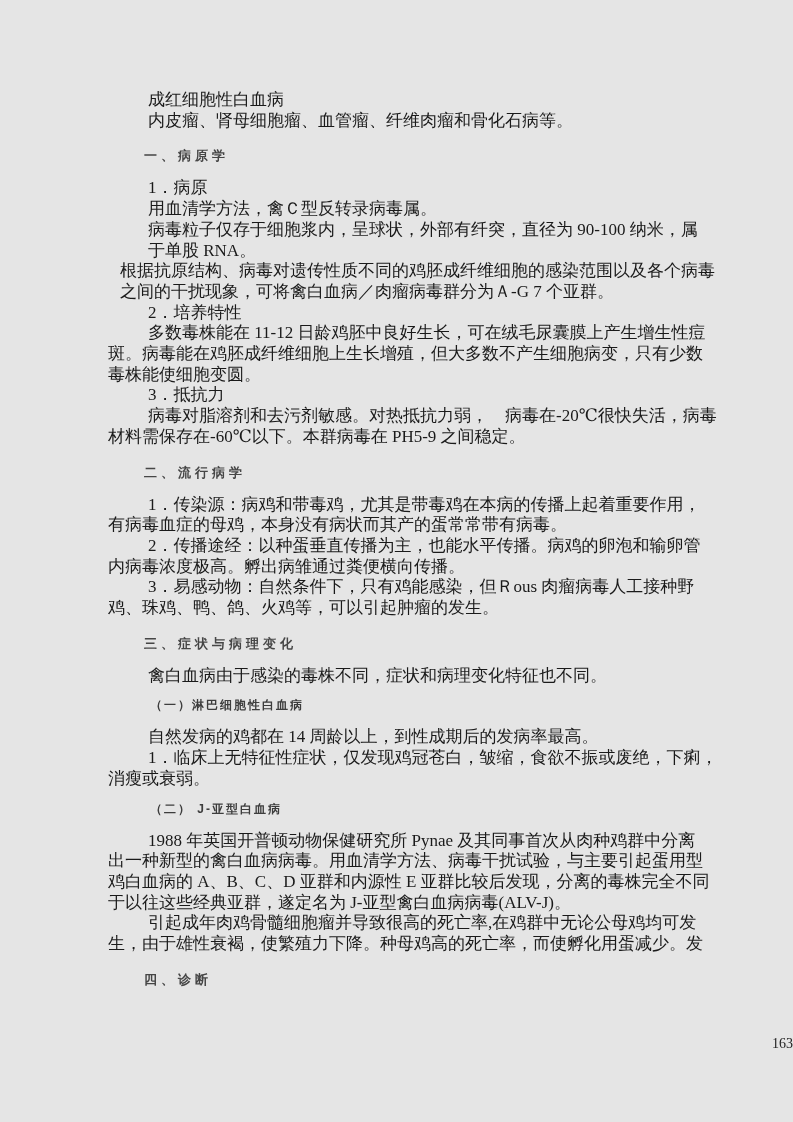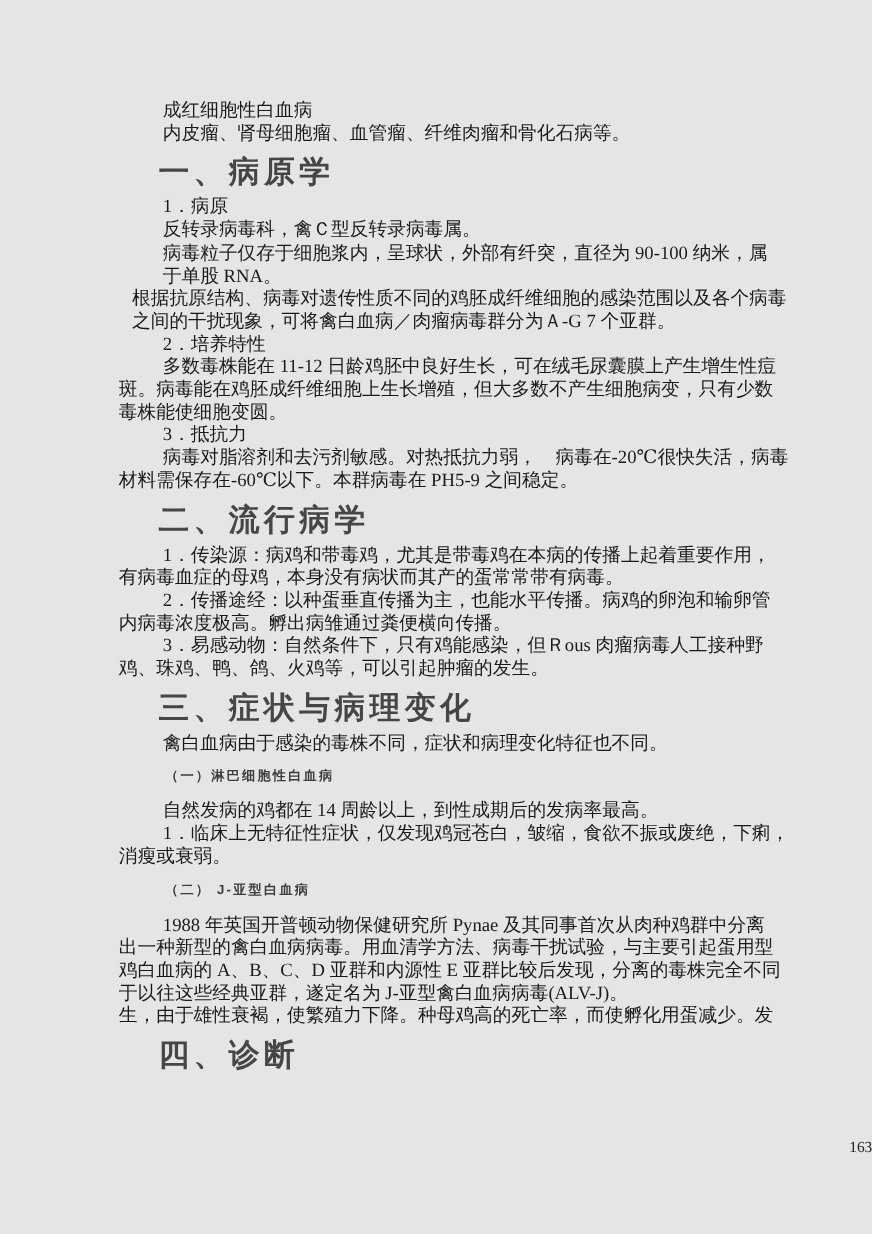--- a/index.html
+++ b/index.html
@@ -20,21 +20,21 @@
     font-size: 17px;
     line-height: 20.7px;
   }
   .ln { white-space: pre; }
   .ind  { padding-left: 40px; }
   .ind2 { padding-left: 12px; }
   .h1 {
     font-family: "Liberation Sans", "DejaVu Sans", sans-serif;
     font-weight: 700;
     color: #464646;
-    font-size: 28px;
+    font-size: 13px;
     line-height: 28px;
     letter-spacing: 4px;
     padding-left: 36px;
     margin: 11px 0 8px 0;
     white-space: pre;
   }
   .hsub {
     font-family: "Liberation Sans", "DejaVu Sans", sans-serif;
     font-weight: 700;
     color: #3d3d3d;
@@ -57,21 +57,21 @@
 </style>
 </head>
 <body>
 
 <div class="page">
   <div class="doc">
     <div class="ln ind">成红细胞性白血病</div>
     <div class="ln ind">内皮瘤、肾母细胞瘤、血管瘤、纤维肉瘤和骨化石病等。</div>
     <div class="h1">一、病原学</div>
     <div class="ln ind">1．病原</div>
-    <div class="ln ind">反转录病毒科，禽Ｃ型反转录病毒属。</div>
+    <div class="ln ind">用血清学方法，禽Ｃ型反转录病毒属。</div>
     <div class="ln ind">病毒粒子仅存于细胞浆内，呈球状，外部有纤突，直径为 90-100 纳米，属</div>
     <div class="ln ind">于单股 RNA。</div>
     <div class="ln ind2">根据抗原结构、病毒对遗传性质不同的鸡胚成纤维细胞的感染范围以及各个病毒</div>
     <div class="ln ind2">之间的干扰现象，可将禽白血病／肉瘤病毒群分为Ａ-G 7 个亚群。</div>
     <div class="ln ind">2．培养特性</div>
     <div class="ln ind">多数毒株能在 11-12 日龄鸡胚中良好生长，可在绒毛尿囊膜上产生增生性痘</div>
     <div class="ln">斑。病毒能在鸡胚成纤维细胞上生长增殖，但大多数不产生细胞病变，只有少数</div>
     <div class="ln">毒株能使细胞变圆。</div>
     <div class="ln ind">3．抵抗力</div>
     <div class="ln ind">病毒对脂溶剂和去污剂敏感。对热抵抗力弱，　病毒在-20℃很快失活，病毒</div>
@@ -87,17 +87,18 @@
     <div class="ln ind">禽白血病由于感染的毒株不同，症状和病理变化特征也不同。</div>
     <div class="hsub">（一）淋巴细胞性白血病</div>
     <div class="ln ind">自然发病的鸡都在 14 周龄以上，到性成期后的发病率最高。</div>
     <div class="ln ind">1．临床上无特征性症状，仅发现鸡冠苍白，皱缩，食欲不振或废绝，下痢，</div>
     <div class="ln">消瘦或衰弱。</div>
     <div class="hsub">（二） J-亚型白血病</div>
     <div class="ln ind">1988 年英国开普顿动物保健研究所 Pynae 及其同事首次从肉种鸡群中分离</div>
     <div class="ln">出一种新型的禽白血病病毒。用血清学方法、病毒干扰试验，与主要引起蛋用型</div>
     <div class="ln">鸡白血病的 A、B、C、D 亚群和内源性 E 亚群比较后发现，分离的毒株完全不同</div>
     <div class="ln">于以往这些经典亚群，遂定名为 J-亚型禽白血病病毒(ALV-J)。</div>
+    <div class="ln ind">引起成年肉鸡骨髓细胞瘤并导致很高的死亡率,在鸡群中无论公母鸡均可发</div>
     <div class="ln">生，由于雄性衰褐，使繁殖力下降。种母鸡高的死亡率，而使孵化用蛋减少。发</div>
     <div class="h1">四、诊断</div>
   </div>
   <div class="footer">163</div>
 </div>
 
 </body></html>

